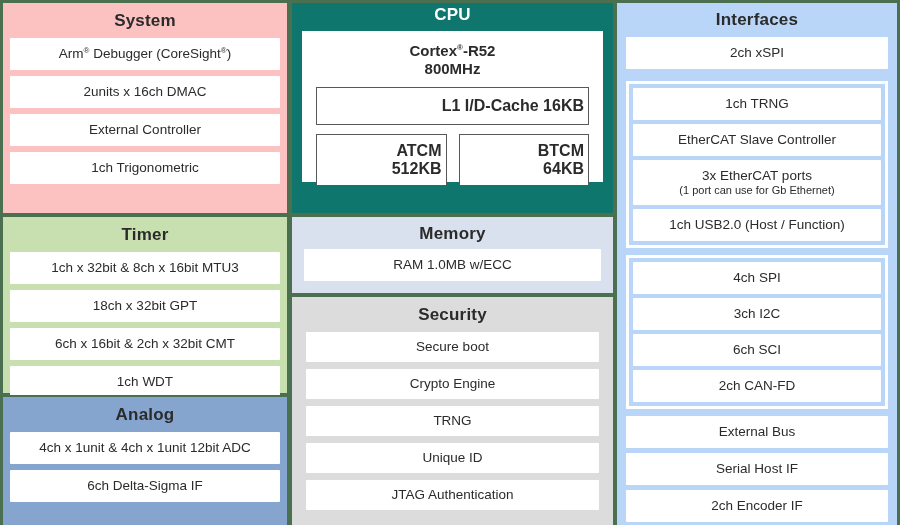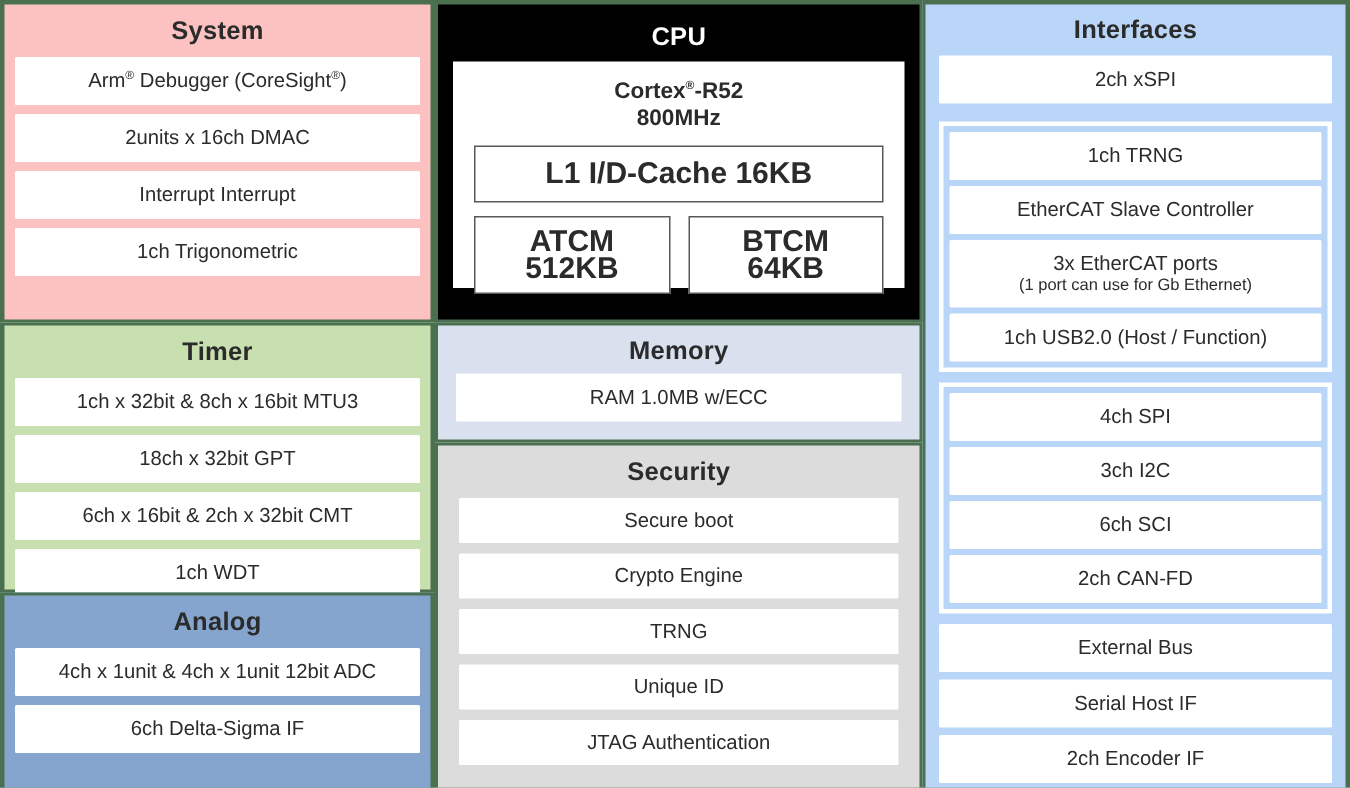--- a/index.html
+++ b/index.html
@@ -53,38 +53,38 @@
   .sys{background:#fcc2c2;border-width:3px 3px 2px 3px;flex:0 0 auto;height:215px;}
   .sys .item{margin-bottom:6px;}
 
   
   .timer{background:#c8e0af;border-width:2px 3px 2px 3px;flex:0 0 auto;height:180px;}
 
   
   .analog{background:#85a5ce;border-width:2px 3px 3px 3px;flex:1 1 auto;}
 
   
-  .cpu{background:#000000;border-width:3px 2px 2px 2px;height:215px;padding:10px 10px 12px 10px;}
+  .cpu{background:#0f766e;border-width:3px 2px 2px 2px;height:215px;padding:0 10px 12px 10px;}
   .cpu .block-title{color:#ffffff;margin-bottom:5px;}
   .cpu-core{
     background:#ffffff;
     padding:9px 14px 12px 14px;
     box-sizing:border-box;
     height:151px;
   }
   .cpu-name{
     text-align:center;font-weight:bold;font-size:15px;line-height:18px;
     margin:2px 0 9px 0;
   }
   .cpu-box{
     border:1.5px solid #58585a;
     background:#ffffff;
-    text-align:center;
+    text-align:right;
     font-weight:bold;
-    font-size:20px;
+    font-size:16px;
     line-height:18px;
     padding:9px 4px;
     box-sizing:border-box;
   }
   .cpu-l1{margin-bottom:9px;}
   .cpu-tcm-row{display:flex;gap:12px;}
   .cpu-tcm-row .cpu-box{flex:1;padding:7px 4px;}
 
   
   .memory{background:#d9e1ee;border-width:2px 2px 2px 2px;height:80px;padding:5px 12px 8px 12px;}
@@ -121,21 +121,21 @@
 <body>
 
 <div id="diagram">
 
   <div class="col col-left">
 
     <div class="block sys">
       <div class="block-title">System</div>
       <div class="item">Arm<sup>®</sup> Debugger (CoreSight<sup>®</sup>)</div>
       <div class="item">2units x 16ch DMAC</div>
-      <div class="item">Interrupt Interrupt</div>
+      <div class="item">External Controller</div>
       <div class="item">1ch Trigonometric</div>
     </div>
 
     <div class="block timer">
       <div class="block-title">Timer</div>
       <div class="item">1ch x 32bit &amp; 8ch x 16bit MTU3</div>
       <div class="item">18ch x 32bit GPT</div>
       <div class="item">6ch x 16bit &amp; 2ch x 32bit CMT</div>
       <div class="item">1ch WDT</div>
     </div>

